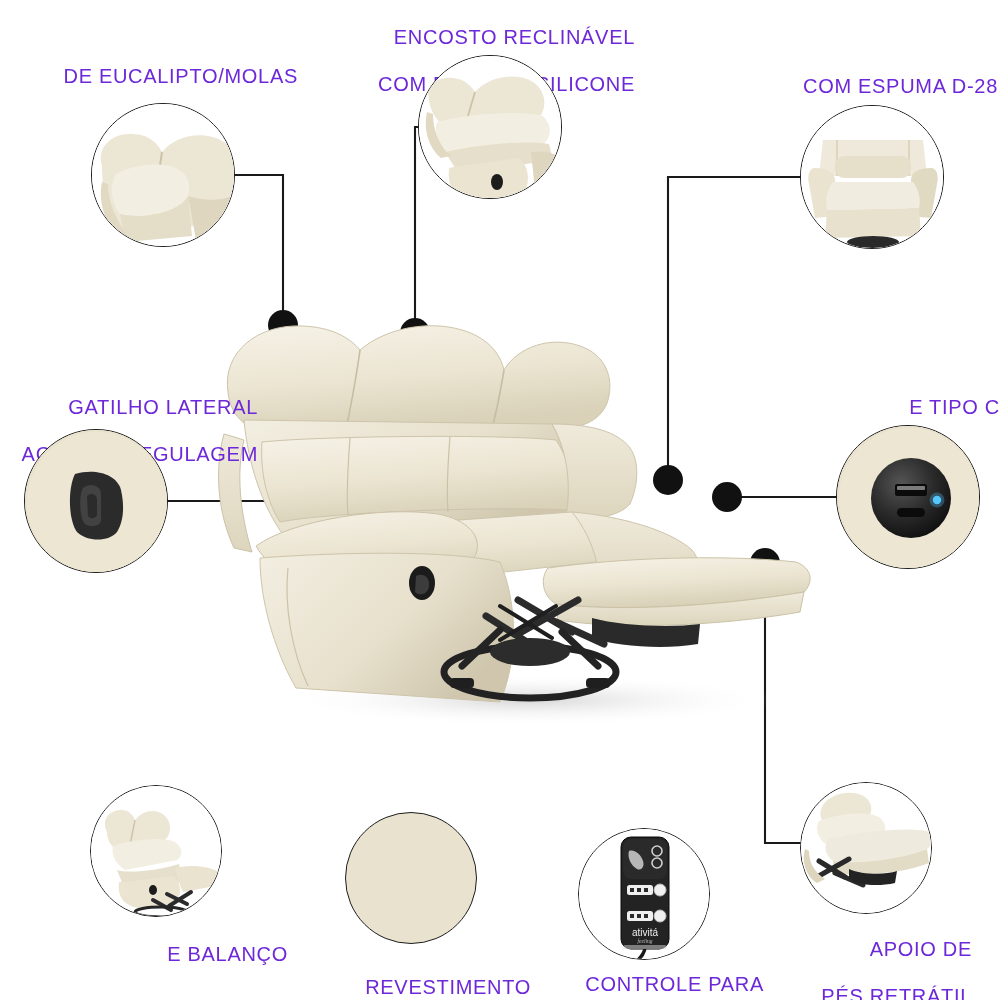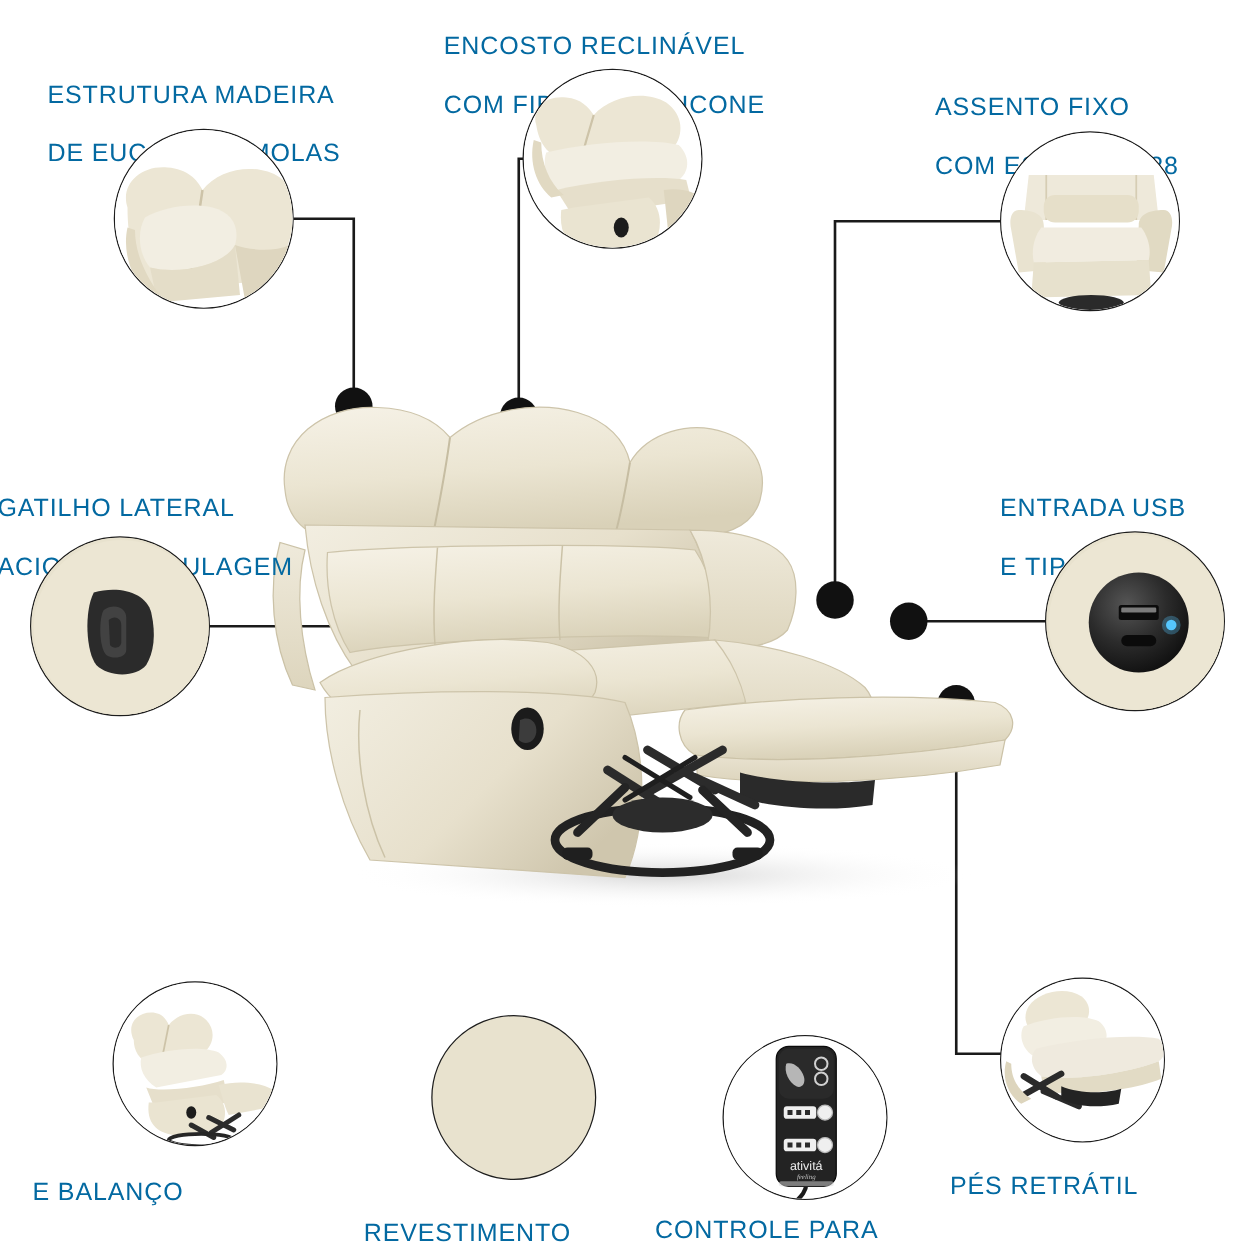--- a/index.html
+++ b/index.html
@@ -9,26 +9,26 @@
     background:#ffffff;
     font-family:"Liberation Sans", sans-serif;
     color:#1a1a1a;
     overflow:hidden;
   }
   #stage { position:relative; width:1000px; height:1000px; }
 
   
   .label {
     position:absolute;
-    text-align:left;
+    text-align:right;
     font-size:20px;
     line-height:1.17;
     letter-spacing:0.7px;
     font-weight:400;
-    color:#0369a1;
+    color:#6d28d9;
     white-space:pre-line;
     text-transform:uppercase;
     font-stretch:semi-condensed;
   }
   .label span { display:block; }
 
   
   .circle {
     position:absolute;
     border-radius:50%;
@@ -164,21 +164,20 @@
       <ellipse cx="330" cy="372" rx="86" ry="26" fill="none" stroke="#222" stroke-width="7"></ellipse>
       <path d="M262 366 L300 330" stroke="#242424" stroke-width="7" stroke-linecap="round"></path>
       <path d="M398 366 L362 332" stroke="#242424" stroke-width="7" stroke-linecap="round"></path>
       <ellipse cx="330" cy="352" rx="40" ry="14" fill="#2c2c2c"></ellipse>
       <rect x="250" y="378" width="24" height="10" rx="4" fill="#1f1f1f"></rect>
       <rect x="386" y="378" width="24" height="10" rx="4" fill="#1f1f1f"></rect>
     </svg>
   </div>
 
   <div class="label" style="left:38px; top:42px; width:260px;">
-    <span>ESTRUTURA MADEIRA</span>
     <span>DE EUCALIPTO/MOLAS</span>
   </div>
   <div class="circle" style="left:91px; top:103px; width:144px; height:144px;">
     <div class="inner">
       <svg width="144" height="144" viewBox="0 0 144 144" xmlns="http://www.w3.org/2000/svg">
         <rect width="144" height="144" fill="#ffffff"></rect>
         <path d="M10 62 C4 44 20 28 42 30 C58 31 66 40 70 48
                  C84 30 114 26 132 38 C146 48 148 66 142 80 L130 120
                  L30 128 C14 112 10 84 10 62 Z" fill="#ece6d4"></path>
         <path d="M70 48 C66 74 62 102 60 126" stroke="#cdc3a8" stroke-width="2" fill="none"></path>
@@ -209,21 +208,20 @@
         <path d="M30 112 C28 132 36 142 52 144 L104 140
                  C112 126 110 110 100 102 L40 110 Z" fill="#eae4d1"></path>
         <ellipse cx="78" cy="126" rx="6" ry="8" fill="#1c1c1c"></ellipse>
         <path d="M112 96 C128 94 140 98 144 106 L144 130 L116 134 Z" fill="#ded6bf"></path>
         <path d="M8 56 C4 74 10 92 22 102 L32 100 C20 90 14 74 14 58 Z" fill="#e1d9c2"></path>
       </svg>
     </div>
   </div>
 
   <div class="label" style="left:748px; top:52px; width:250px;">
-    <span>ASSENTO FIXO</span>
     <span>COM ESPUMA D-28</span>
   </div>
   <div class="circle" style="left:800px; top:105px; width:144px; height:144px;">
     <div class="inner">
       <svg width="144" height="144" viewBox="0 0 144 144" xmlns="http://www.w3.org/2000/svg">
         <rect width="144" height="144" fill="#ffffff"></rect>
 
         <path d="M22 34 L122 34 L126 70 L18 70 Z" fill="#eee9da"></path>
         <path d="M36 34 L36 70 M108 34 L108 70" stroke="#d6cdb4" stroke-width="1.4"></path>
 
@@ -253,21 +251,20 @@
         <path d="M50 44 C70 38 92 44 96 60 C100 78 98 92 92 102
                  C84 112 62 112 52 102 C44 92 42 60 50 44 Z" fill="#2b2b2b"></path>
         <path d="M58 58 C66 52 76 56 76 64 L76 90 C76 96 66 98 60 94
                  C54 88 54 64 58 58 Z" fill="#424242"></path>
         <path d="M62 66 C66 62 72 64 72 70 L72 84 C72 88 66 90 63 86 Z" fill="#2b2b2b"></path>
       </svg>
     </div>
   </div>
 
   <div class="label" style="left:800px; top:373px; width:200px;">
-    <span>ENTRADA USB</span>
     <span>E TIPO C</span>
   </div>
   <div class="circle" style="left:836px; top:425px; width:144px; height:144px; background:#e8e2ce;">
     <div class="inner">
       <svg width="144" height="144" viewBox="0 0 144 144" xmlns="http://www.w3.org/2000/svg">
         <defs>
           <radialGradient id="usbg" cx="0.38" cy="0.32" r="0.72">
             <stop offset="0%" stop-color="#555"></stop>
             <stop offset="55%" stop-color="#2b2b2b"></stop>
             <stop offset="100%" stop-color="#101010"></stop>
@@ -377,16 +374,17 @@
           <path d="M18 78 L44 94"></path>
           <path d="M16 94 L48 76"></path>
           <path d="M34 90 L62 102"></path>
         </g>
         <path d="M48 86 C62 92 84 92 96 88 L94 100 C76 104 58 102 48 96 Z" fill="#232323"></path>
         <path d="M4 66 C0 80 6 94 16 100 L24 96 C12 88 8 78 8 68 Z" fill="#ddd5bd"></path>
       </svg>
     </div>
   </div>
   <div class="label" style="left:760px; top:915px; width:212px;">
+    <span>APOIO DE</span>
     <span>PÉS RETRÁTIL</span>
   </div>
 
 </div>
 
 </body></html>

